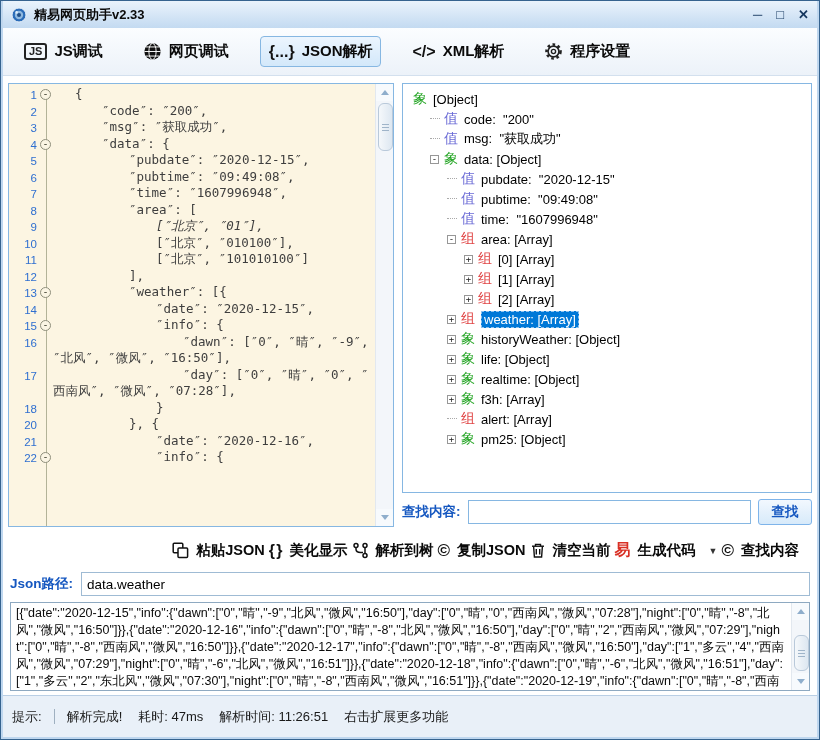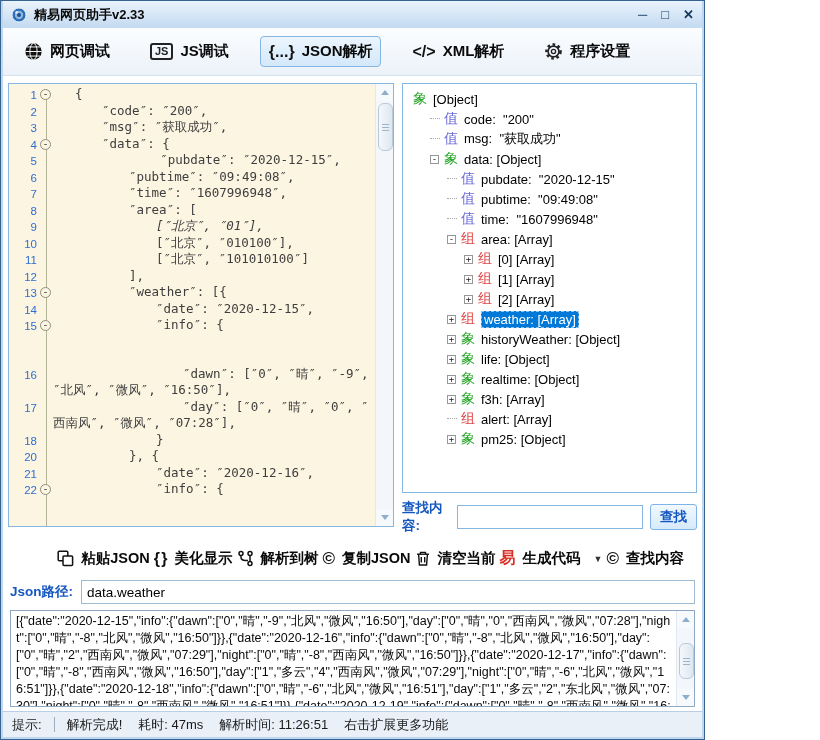--- a/index.html
+++ b/index.html
@@ -1,17 +1,17 @@
 <!DOCTYPE html>
 <html><head>
 <meta charset="utf-8">
 <style>
   html,body{margin:0;padding:0;}
   body{width:820px;height:740px;font-family:"Liberation Sans",sans-serif;-webkit-font-smoothing:antialiased;}
-  .window{box-sizing:border-box;width:705px;height:740px;border:1px solid #36638F;background:#BFD7EF;
+  .window{box-sizing:border-box;width:820px;height:740px;border:1px solid #36638F;background:#BFD7EF;
           padding:0 2px 2px 2px;display:flex;flex-direction:column;}
   
   .titlebar{height:27px;flex:0 0 27px;display:flex;align-items:center;gap:7px;padding:0 8px;
             background:linear-gradient(#EAF3FC,#C3DAF1);}
   .titlebar .title{font-size:13px;font-weight:bold;color:#0A0A0A;}
   .win-controls{margin-left:auto;display:flex;gap:14px;align-items:center;}
   .win-btn{font-size:13px;font-weight:bold;color:#14365E;cursor:default;line-height:1;}
   
   .toolbar{height:47px;flex:0 0 47px;display:flex;align-items:center;gap:22px;padding:0 12px;
            background:linear-gradient(#FBFDFF,#ECF2F9);border-bottom:1px solid #D3E0EE;}
@@ -84,21 +84,21 @@
   .path-row{display:flex;align-items:center;gap:8px;padding:3px 7px;flex:0 0 auto;}
   .path-row input{flex:1;height:24px;border:1px solid #9FBBD4;background:#fff;font-size:13.5px;
                   padding:0 5px;outline:none;box-sizing:border-box;color:#000;}
   
   .result-box{flex:1;margin:3px 7px 4px 7px;border:1px solid #8EA9C1;background:#fff;display:flex;
               min-height:0;overflow:hidden;}
   .result-text{flex:1;padding:2px 5px;font-size:12.5px;line-height:17px;color:#0A0A0A;
                word-break:break-all;overflow:hidden;min-width:0;}
   
   .statusbar{height:25px;flex:0 0 25px;background:#E9F0F8;border-top:1px solid #BACFE5;
-             display:flex;align-items:center;gap:16px;padding:0 9px;font-size:13px;color:#1A1A1A;}
+             display:flex;align-items:center;gap:16px;padding:8px 9px;font-size:13px;color:#1A1A1A;}
   .status-div{width:0;height:15px;border-left:1px solid #9FB0C0;margin:0 -4px;}
 </style>
 </head>
 <body>
 
 <div class="window">
 
   <div class="titlebar">
     <span class="icon">
       <svg width="16" height="16" viewBox="0 0 16 16">
@@ -114,36 +114,36 @@
       <span class="win-btn">□</span>
       <span class="win-btn">✕</span>
     </div>
   </div>
 
   <div class="app-body">
 
     <div class="toolbar" id="toolbar">
         <div class="tab">
           <span class="icon">
+            <span class="jsbox">JS</span>
+          </span>
+          <span>JS调试</span>
+        </div>
+        <div class="tab">
+          <span class="icon">
             <svg width="19" height="19" viewBox="0 0 20 20">
               <circle cx="10" cy="10" r="8.6" fill="#111"></circle>
               <g stroke="#fff" stroke-width="1" fill="none">
                 <ellipse cx="10" cy="10" rx="3.8" ry="8.6"></ellipse>
                 <path d="M1.4 10h17.2 M3 5.2h14 M3 14.8h14"></path>
               </g>
             </svg>
           </span>
           <span>网页调试</span>
         </div>
-        <div class="tab">
-          <span class="icon">
-            <span class="jsbox">JS</span>
-          </span>
-          <span>JS调试</span>
-        </div>
         <div class="tab active">
           <span class="icon">
             <span class="braces-txt">{...}</span>
           </span>
           <span>JSON解析</span>
         </div>
         <div class="tab">
           <span class="icon">
             <span class="code-txt">&lt;/&gt;</span>
           </span>
@@ -178,21 +178,21 @@
               <span class="num">3</span>
               <span class="ed-text" style="text-indent: 49px;">″msg″: ″获取成功″,</span>
             </div>
             <div class="ed-row">
               <span class="num">4</span>
               <span class="fold">-</span>
               <span class="ed-text" style="text-indent: 49px;">″data″: {</span>
             </div>
             <div class="ed-row">
               <span class="num">5</span>
-              <span class="ed-text" style="text-indent: 76px; text-align: center;">″pubdate″: ″2020-12-15″,</span>
+              <span class="ed-text" style="text-indent: 76px;">″pubdate″: ″2020-12-15″,</span>
             </div>
             <div class="ed-row">
               <span class="num">6</span>
               <span class="ed-text" style="text-indent: 76px;">″pubtime″: ″09:49:08″,</span>
             </div>
             <div class="ed-row">
               <span class="num">7</span>
               <span class="ed-text" style="text-indent: 76px;">″time″: ″1607996948″,</span>
             </div>
             <div class="ed-row">
@@ -224,21 +224,21 @@
               <span class="num">14</span>
               <span class="ed-text" style="text-indent: 103px;">″date″: ″2020-12-15″,</span>
             </div>
             <div class="ed-row">
               <span class="num">15</span>
               <span class="fold">-</span>
               <span class="ed-text" style="text-indent: 103px;">″info″: {</span>
             </div>
             <div class="ed-row">
               <span class="num">16</span>
-              <span class="ed-text" style="text-indent: 130px; margin-top: 32px;">″dawn″: [″0″, ″晴″, ″-9″, ″北风″, ″微风″, ″16:50″],</span>
+              <span class="ed-text" style="text-indent: 130px;">″dawn″: [″0″, ″晴″, ″-9″, ″北风″, ″微风″, ″16:50″],</span>
             </div>
             <div class="ed-row">
               <span class="num">17</span>
               <span class="ed-text" style="text-indent: 130px;">″day″: [″0″, ″晴″, ″0″, ″西南风″, ″微风″, ″07:28″],</span>
             </div>
             <div class="ed-row">
               <span class="num">18</span>
               <span class="ed-text" style="text-indent: 103px;">}</span>
             </div>
             <div class="ed-row">

